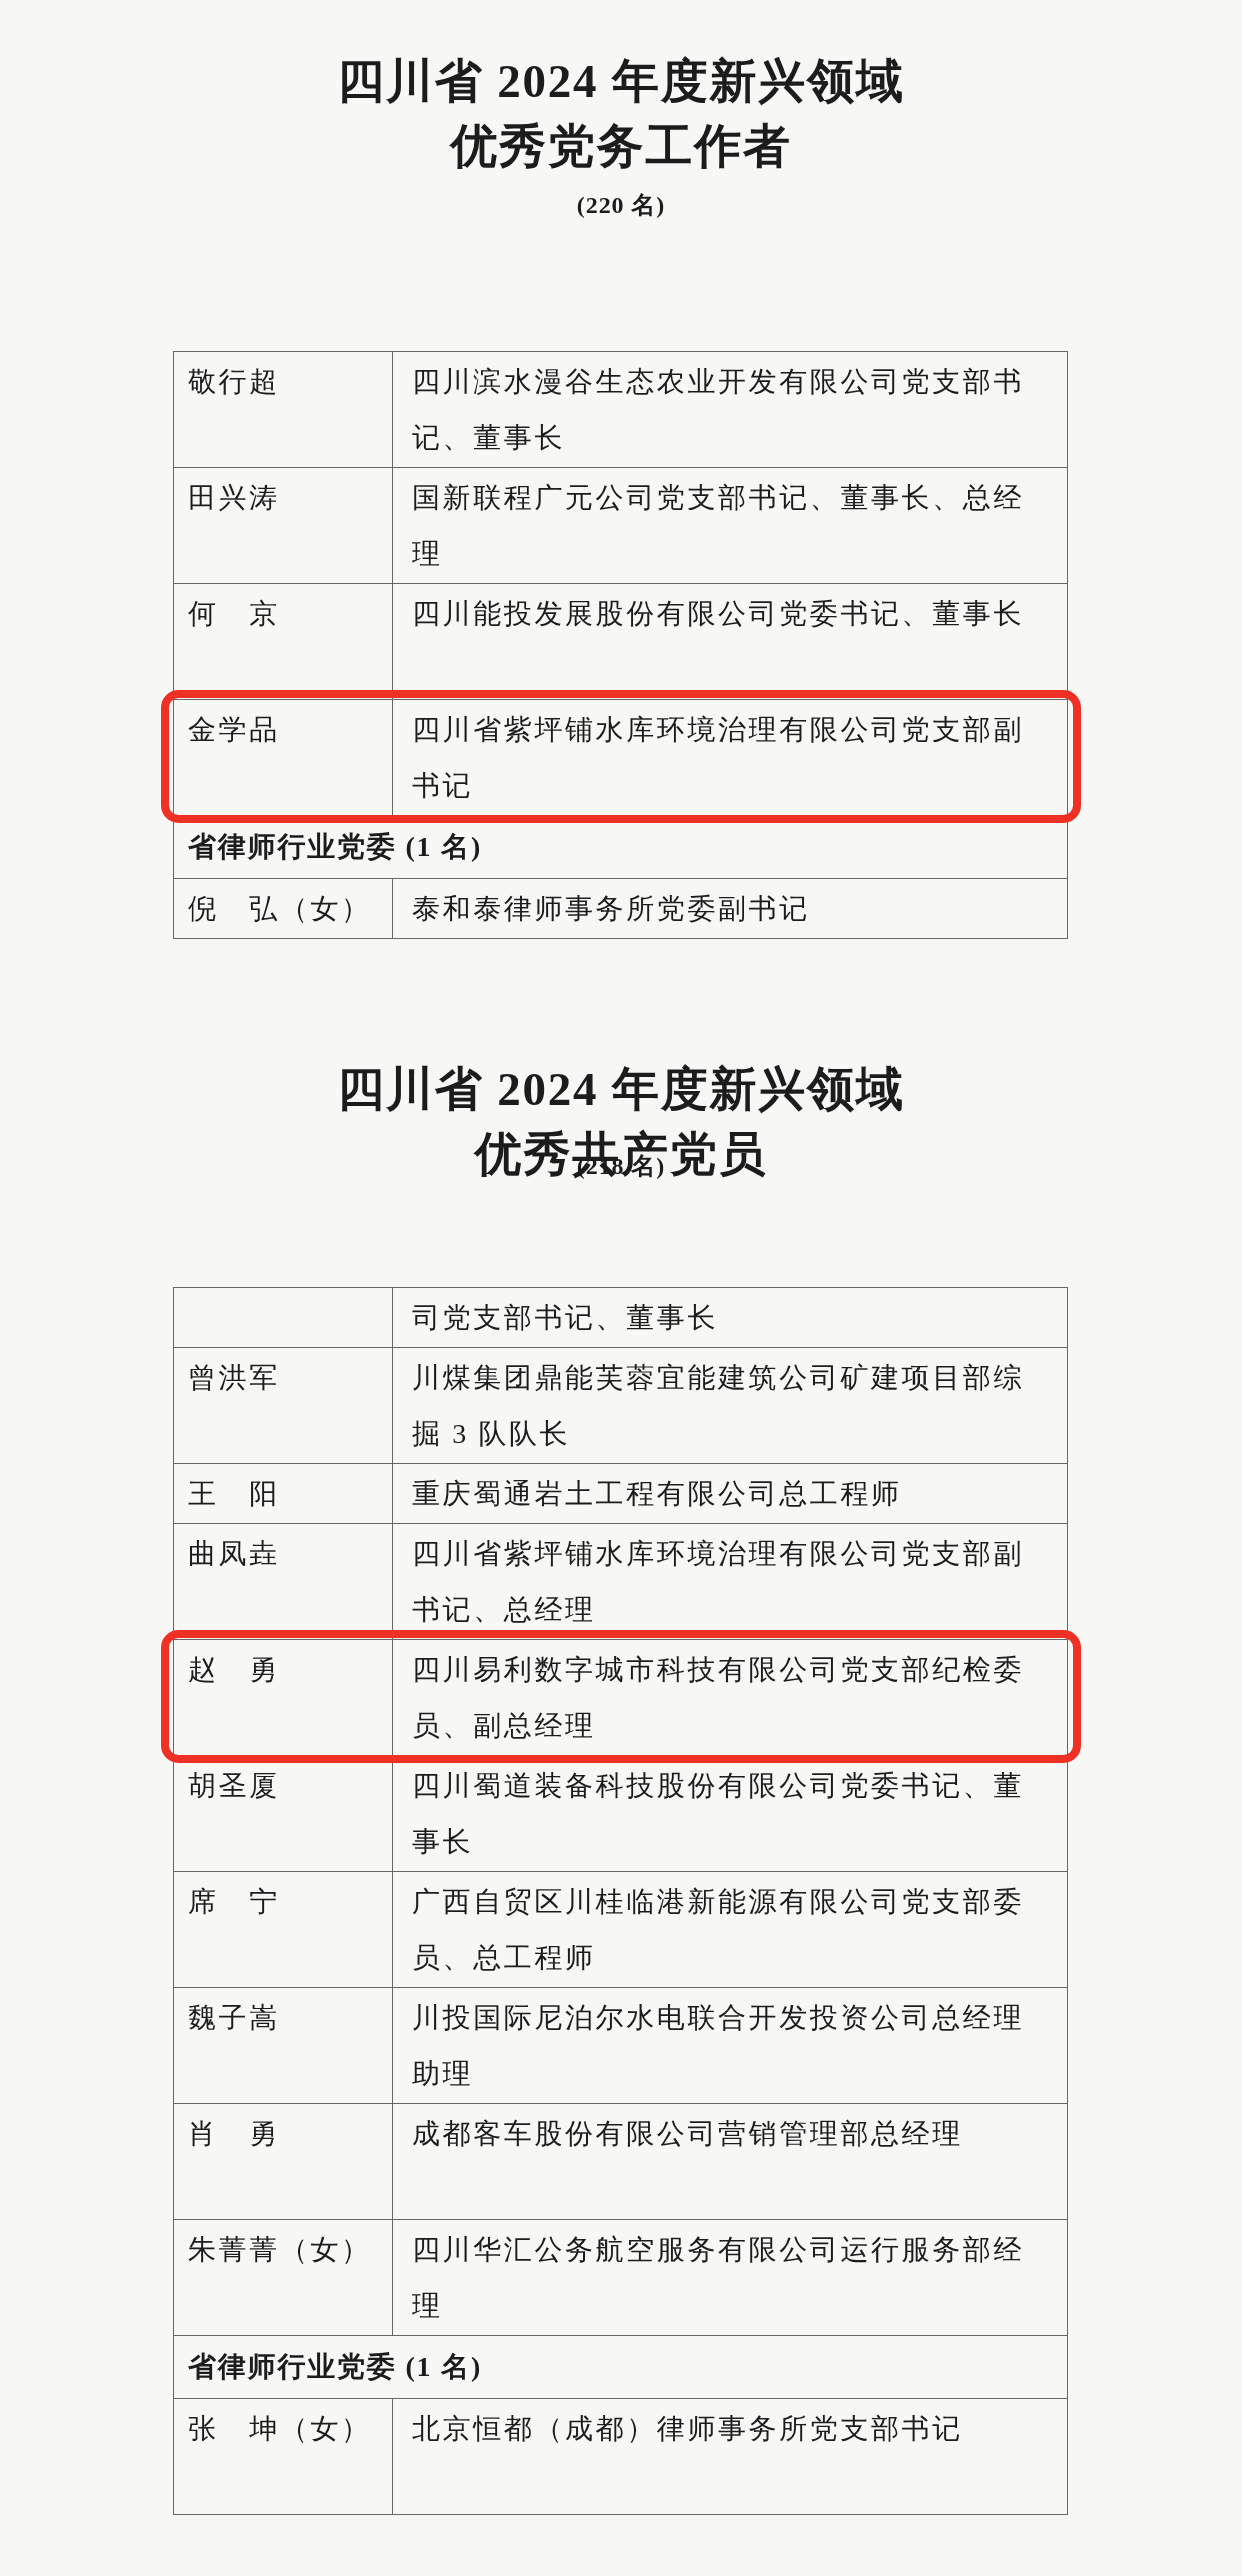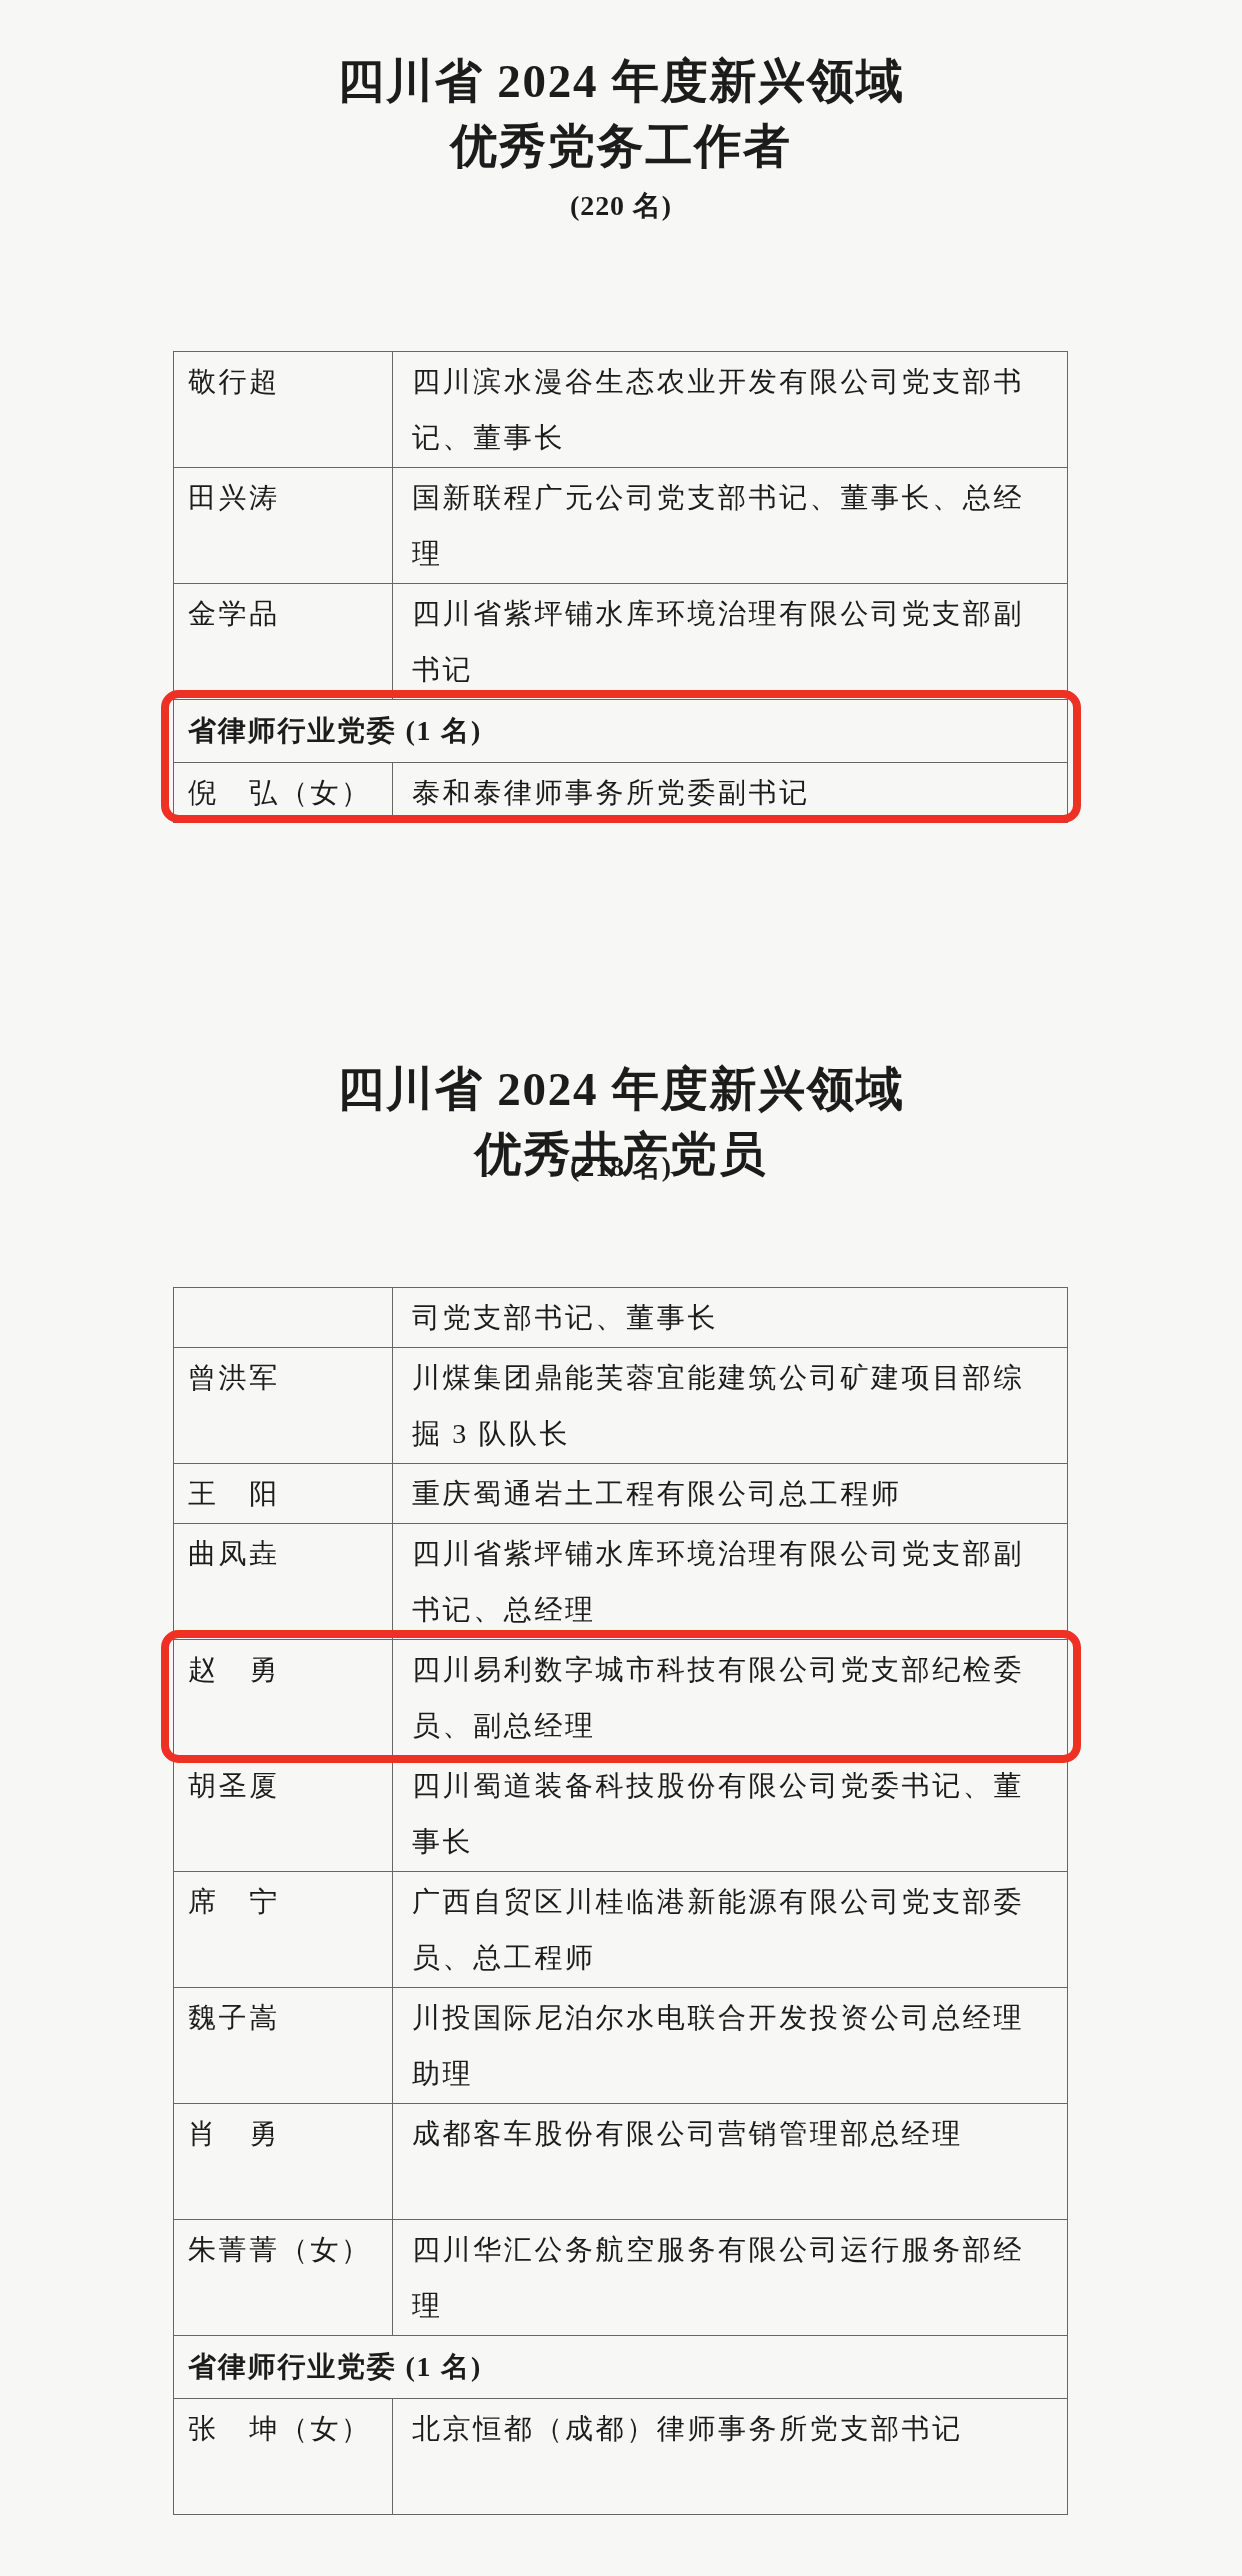--- a/index.html
+++ b/index.html
@@ -22,21 +22,21 @@
     position:absolute;left:0;width:100%;
     text-align:center;font-weight:700;
     font-size:47px;line-height:65px;letter-spacing:1.8px;
     white-space:pre-line;
   }
   .t1{top:49px;}
   .t2{top:1057px;}
   .doc-count{
     position:absolute;left:0;width:100%;
     text-align:center;font-weight:700;
-    font-size:28px;line-height:35px;letter-spacing:0.9px;
+    font-size:24px;line-height:35px;letter-spacing:0.9px;
   }
   .c1{top:188px;}
   .c2{top:1149px;}
   table{
     position:absolute;left:173px;width:895px;
     border-collapse:collapse;table-layout:fixed;
     font-size:28px;
   }
   #table1{top:351px;}
   #table2{top:1287px;}
@@ -90,20 +90,24 @@
         <col>
       </colgroup>
     <tbody>
         <tr class="r2">
           <td class="name">敬行超</td>
           <td class="pos">四川滨水漫谷生态农业开发有限公司党支部书记、董事长</td>
         </tr>
         <tr class="r2">
           <td class="name">田兴涛</td>
           <td class="pos">国新联程广元公司党支部书记、董事长、总经理</td>
+        </tr>
+        <tr class="r2">
+          <td class="name">何　京</td>
+          <td class="pos">四川能投发展股份有限公司党委书记、董事长</td>
         </tr>
         <tr class="r2 hl">
           <td class="name">金学品</td>
           <td class="pos">四川省紫坪铺水库环境治理有限公司党支部副书记</td>
         </tr>
         <tr class="rh">
           <td colspan="2" class="hdr">省律师行业党委 (1 名)</td>
         </tr>
         <tr class="r1">
           <td class="name">倪　弘（女）</td>

